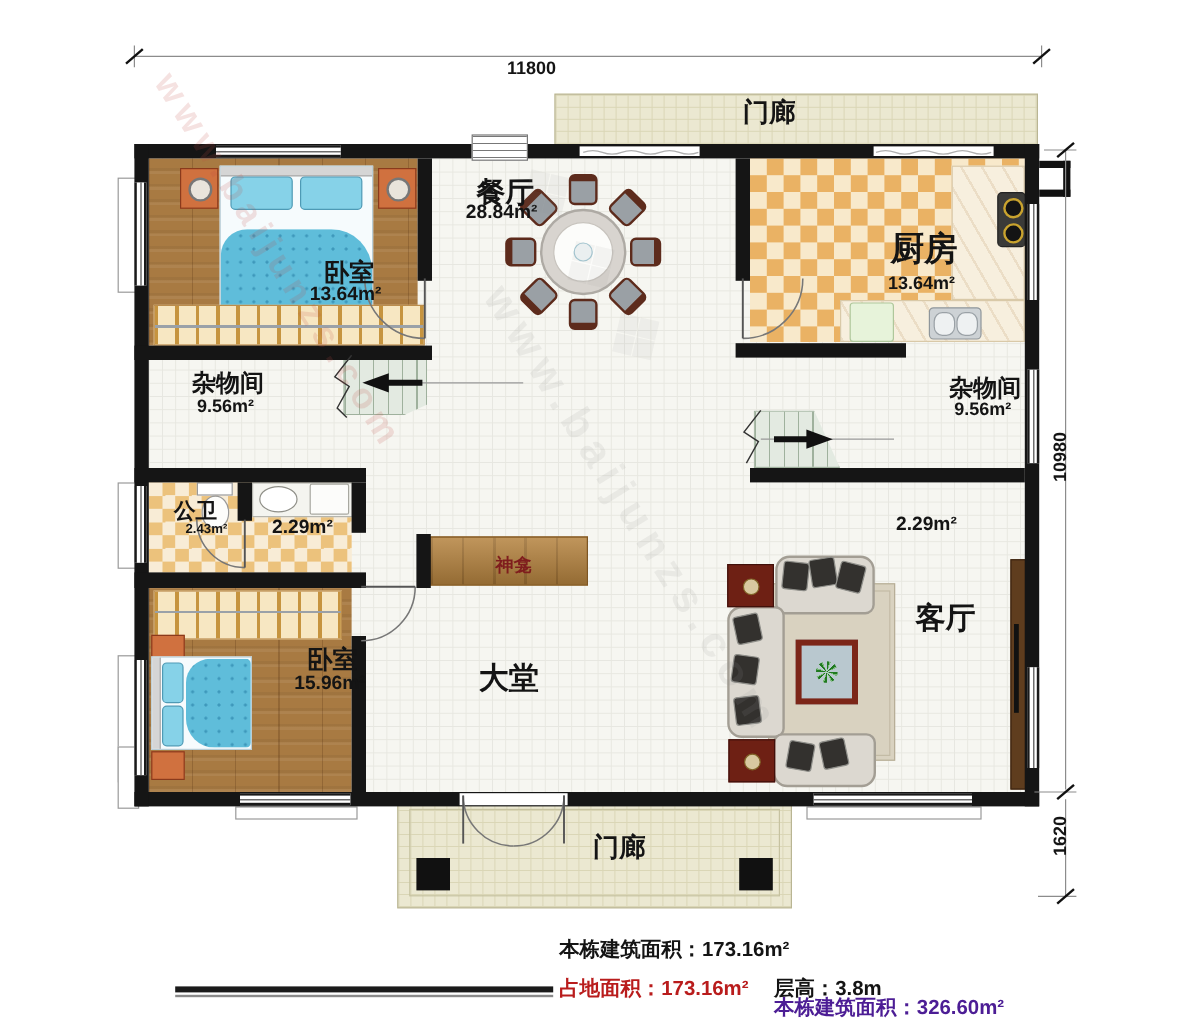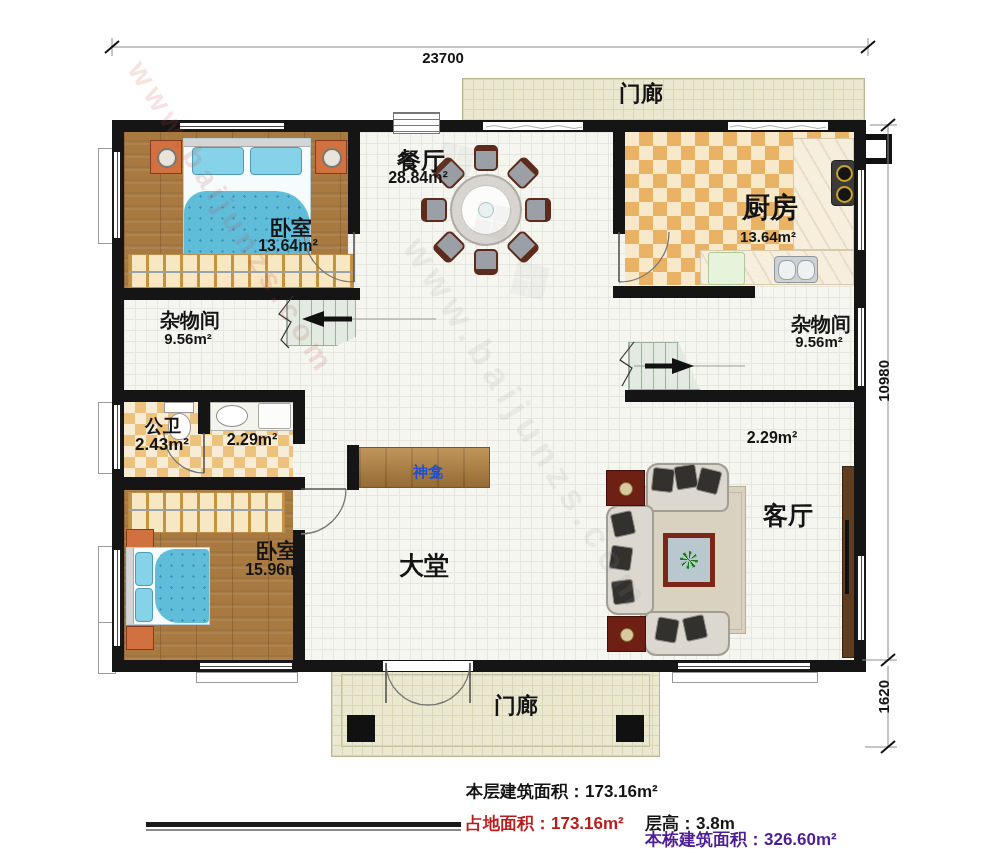--- a/index.html
+++ b/index.html
@@ -214,50 +214,50 @@
       <path d="M634 366 H745" stroke="#999" stroke-width="1"></path>
       <path d="M645 366 H676" stroke="#111" stroke-width="5"></path>
       <polygon points="694,366 672,358 672,374" fill="#111"></polygon>
     </g>
     <g stroke="#333" stroke-width="1.2" fill="none">
       <path d="M293 296 L279 314 L291 322 L281 340 L289 348"></path>
       <path d="M634 342 L620 360 L632 368 L622 386"></path>
     </g>
   </svg>
 
-  <div class="lbl" style="left:443px;top:50px;font-size:15px;">23700</div>
+  <div class="lbl" style="left:443px;top:50px;font-size:15px;">11800</div>
   <div class="lbl" style="left:876px;top:360px;font-size:15px;transform:none;writing-mode:vertical-rl;rotate:180deg;">10980</div>
   <div class="lbl" style="left:876px;top:680px;font-size:15px;transform:none;writing-mode:vertical-rl;rotate:180deg;">1620</div>
 
   <div class="lbl" style="left:641px;top:82px;font-size:22px;">门廊</div>
   <div class="lbl" style="left:421px;top:148px;font-size:24px;">餐厅</div>
   <div class="lbl" style="left:418px;top:170px;font-size:16px;">28.84m²</div>
   <div class="lbl" style="left:770px;top:193px;font-size:28px;">厨房</div>
   <div class="lbl" style="left:768px;top:229px;font-size:15px;">13.64m²</div>
   <div class="lbl" style="left:291px;top:217px;font-size:21px;">卧室</div>
   <div class="lbl" style="left:288px;top:238px;font-size:16px;">13.64m²</div>
   <div class="lbl" style="left:190px;top:310px;font-size:20px;">杂物间</div>
   <div class="lbl" style="left:188px;top:331px;font-size:15px;">9.56m²</div>
   <div class="lbl" style="left:821px;top:314px;font-size:20px;">杂物间</div>
   <div class="lbl" style="left:819px;top:334px;font-size:15px;">9.56m²</div>
   <div class="lbl" style="left:163px;top:417px;font-size:18px;">公卫</div>
-  <div class="lbl" style="left:162px;top:436px;font-size:17px;">2.43m²</div>
+  <div class="lbl" style="left:172px;top:436px;font-size:11px;">2.43m²</div>
   <div class="lbl" style="left:252px;top:432px;font-size:16px;">2.29m²</div>
   <div class="lbl" style="left:772px;top:430px;font-size:16px;">2.29m²</div>
-  <div class="lbl" style="left:428px;top:464px;font-size:15px;color:#1d4ed8;">神龛</div>
+  <div class="lbl" style="left:428px;top:464px;font-size:15px;color:#7f1d1d;">神龛</div>
   <div class="lbl" style="left:277px;top:540px;font-size:21px;">卧室</div>
   <div class="lbl" style="left:275px;top:562px;font-size:16px;">15.96m²</div>
   <div class="lbl" style="left:424px;top:552px;font-size:25px;">大堂</div>
   <div class="lbl" style="left:788px;top:502px;font-size:25px;">客厅</div>
   <div class="lbl" style="left:516px;top:694px;font-size:22px;">门廊</div>
 
   <div class="wm" style="left:150px;top:55px;font-size:30px;letter-spacing:6px;color:rgba(190,75,66,0.16);transform:rotate(58deg);transform-origin:top left;">www.baijunzs.com</div>
   <div class="wm" style="left:430px;top:230px;font-size:36px;letter-spacing:7px;color:rgba(150,150,150,0.13);transform:rotate(58deg);transform-origin:top left;">www.baijunzs.com</div>
   <div class="wm" style="left:470px;top:120px;font-size:60px;color:rgba(140,140,140,0.08);transform:rotate(58deg);transform-origin:top left;">❖ ❖ ❖</div>
 
   <div class="abs" style="left:146px;top:822px;width:315px;height:5px;background:#1a1a1a;z-index:45;"></div>
   <div class="abs" style="left:146px;top:829px;width:315px;height:2px;background:#8a8a8a;z-index:45;"></div>
-  <div class="abs" style="left:466px;top:780px;font-size:17px;font-weight:bold;color:#141414;z-index:45;">本层建筑面积：173.16m²</div>
+  <div class="abs" style="left:466px;top:780px;font-size:17px;font-weight:bold;color:#141414;z-index:45;">本栋建筑面积：173.16m²</div>
   <div class="abs" style="left:645px;top:780px;font-size:17px;font-weight:bold;color:#4c1d95;z-index:45;margin-top:48px;">本栋建筑面积：326.60m²</div>
   <div class="abs" style="left:466px;top:812px;font-size:17px;font-weight:bold;color:#b91c1c;z-index:45;">占地面积：173.16m²</div>
   <div class="abs" style="left:645px;top:812px;font-size:17px;font-weight:bold;color:#141414;z-index:45;">层高：3.8m</div>
 
 </div>
 
 </body></html>

